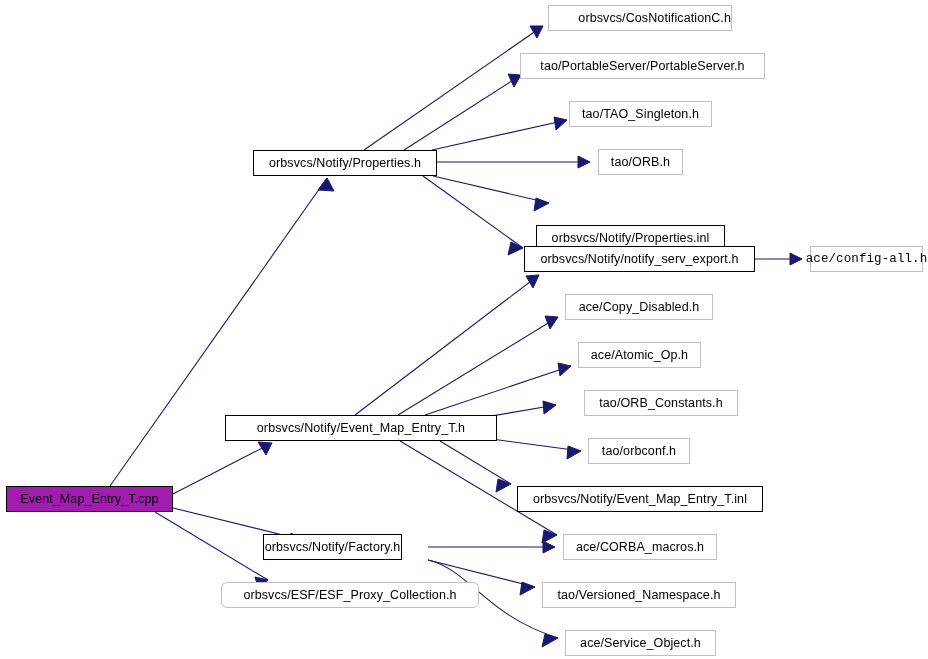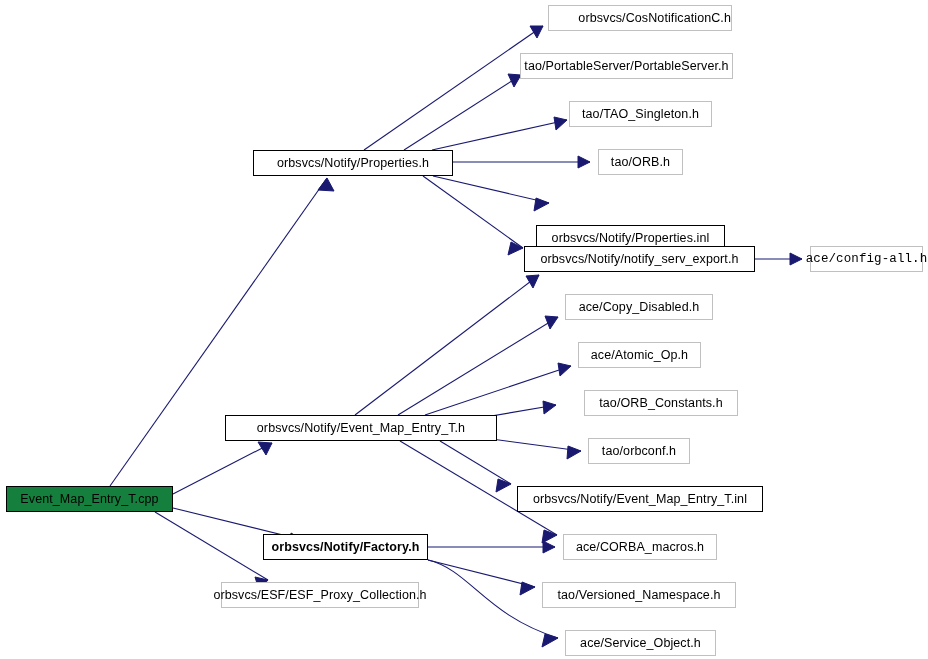--- a/index.html
+++ b/index.html
@@ -33,21 +33,21 @@
     color: #000000;
     font-size: 12.5px;
     line-height: 1;
     white-space: nowrap;
     letter-spacing: 0.1px;
   }
   .node.strong {
     border: 1px solid #000000;
   }
   .node.root {
-    background: #15803d;
+    background: #a21caf;
     border: 1px solid #000000;
   }
   .node-label {
     pointer-events: none;
   }
 </style>
 </head>
 <body>
 
 <div id="canvas">
@@ -134,27 +134,27 @@
       </g>
       <g>
         <path d="M 428,560 C 470,570 485,615 558,638" fill="none" stroke="#191970" stroke-width="1.1"></path>
         <polygon points="558,638 545,634 542,647" fill="#191970" stroke="#191970" stroke-width="1"></polygon>
       </g>
     </svg>
   <div id="node-layer">
       <div class="node root" style="left: 6px; top: 486px; width: 167px; height: 26px;">
         <span class="node-label">Event_Map_Entry_T.cpp</span>
       </div>
-      <div class="node strong" style="left: 253px; top: 150px; width: 200px; height: 26px;">
+      <div class="node strong" style="left: 253px; top: 150px; width: 184px; height: 26px;">
         <span class="node-label">orbsvcs/Notify/Properties.h</span>
       </div>
       <div class="node " style="left: 548px; top: 5px; width: 184px; height: 26px; justify-content: flex-end;">
         <span class="node-label">orbsvcs/CosNotificationC.h</span>
       </div>
-      <div class="node " style="left: 520px; top: 53px; width: 213px; height: 26px;">
+      <div class="node " style="left: 520px; top: 53px; width: 245px; height: 26px;">
         <span class="node-label">tao/PortableServer/PortableServer.h</span>
       </div>
       <div class="node " style="left: 569px; top: 101px; width: 143px; height: 26px; align-items: center;">
         <span class="node-label">tao/TAO_Singleton.h</span>
       </div>
       <div class="node " style="left: 598px; top: 149px; width: 85px; height: 26px;">
         <span class="node-label">tao/ORB.h</span>
       </div>
       <div class="node strong" style="left: 536px; top: 197px; width: 189px; height: 26px; margin-top: 28px;">
         <span class="node-label">orbsvcs/Notify/Properties.inl</span>
@@ -176,27 +176,27 @@
       </div>
       <div class="node " style="left: 588px; top: 438px; width: 102px; height: 26px;">
         <span class="node-label">tao/orbconf.h</span>
       </div>
       <div class="node strong" style="left: 225px; top: 415px; width: 272px; height: 26px;">
         <span class="node-label">orbsvcs/Notify/Event_Map_Entry_T.h</span>
       </div>
       <div class="node strong" style="left: 517px; top: 486px; width: 246px; height: 26px;">
         <span class="node-label">orbsvcs/Notify/Event_Map_Entry_T.inl</span>
       </div>
-      <div class="node strong" style="left: 263px; top: 534px; width: 165px; height: 26px; font-weight: bold;">
+      <div class="node strong" style="left: 263px; top: 534px; width: 139px; height: 26px;">
         <span class="node-label">orbsvcs/Notify/Factory.h</span>
       </div>
       <div class="node " style="left: 563px; top: 534px; width: 154px; height: 26px;">
         <span class="node-label">ace/CORBA_macros.h</span>
       </div>
-      <div class="node " style="left: 221px; top: 582px; width: 198px; height: 26px;">
+      <div class="node " style="left: 221px; top: 582px; width: 258px; height: 26px; border-radius: 6px;">
         <span class="node-label">orbsvcs/ESF/ESF_Proxy_Collection.h</span>
       </div>
       <div class="node " style="left: 542px; top: 582px; width: 194px; height: 26px;">
         <span class="node-label">tao/Versioned_Namespace.h</span>
       </div>
       <div class="node " style="left: 565px; top: 630px; width: 151px; height: 26px;">
         <span class="node-label">ace/Service_Object.h</span>
       </div>
     </div>
 </div>

